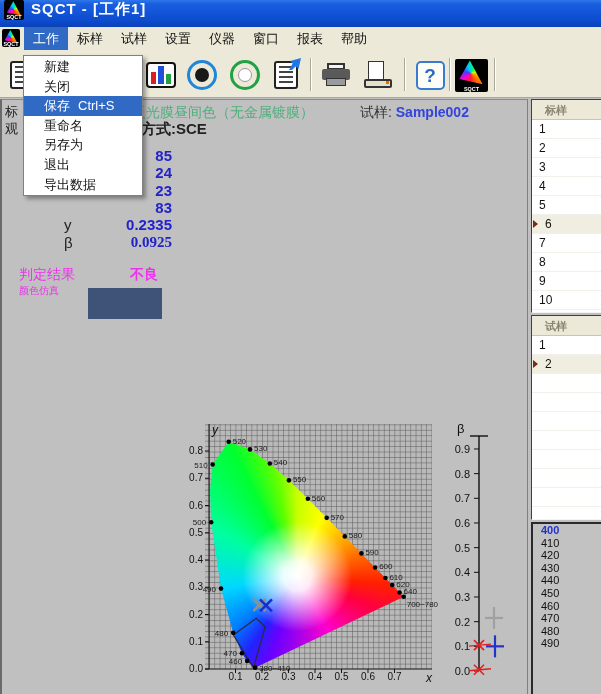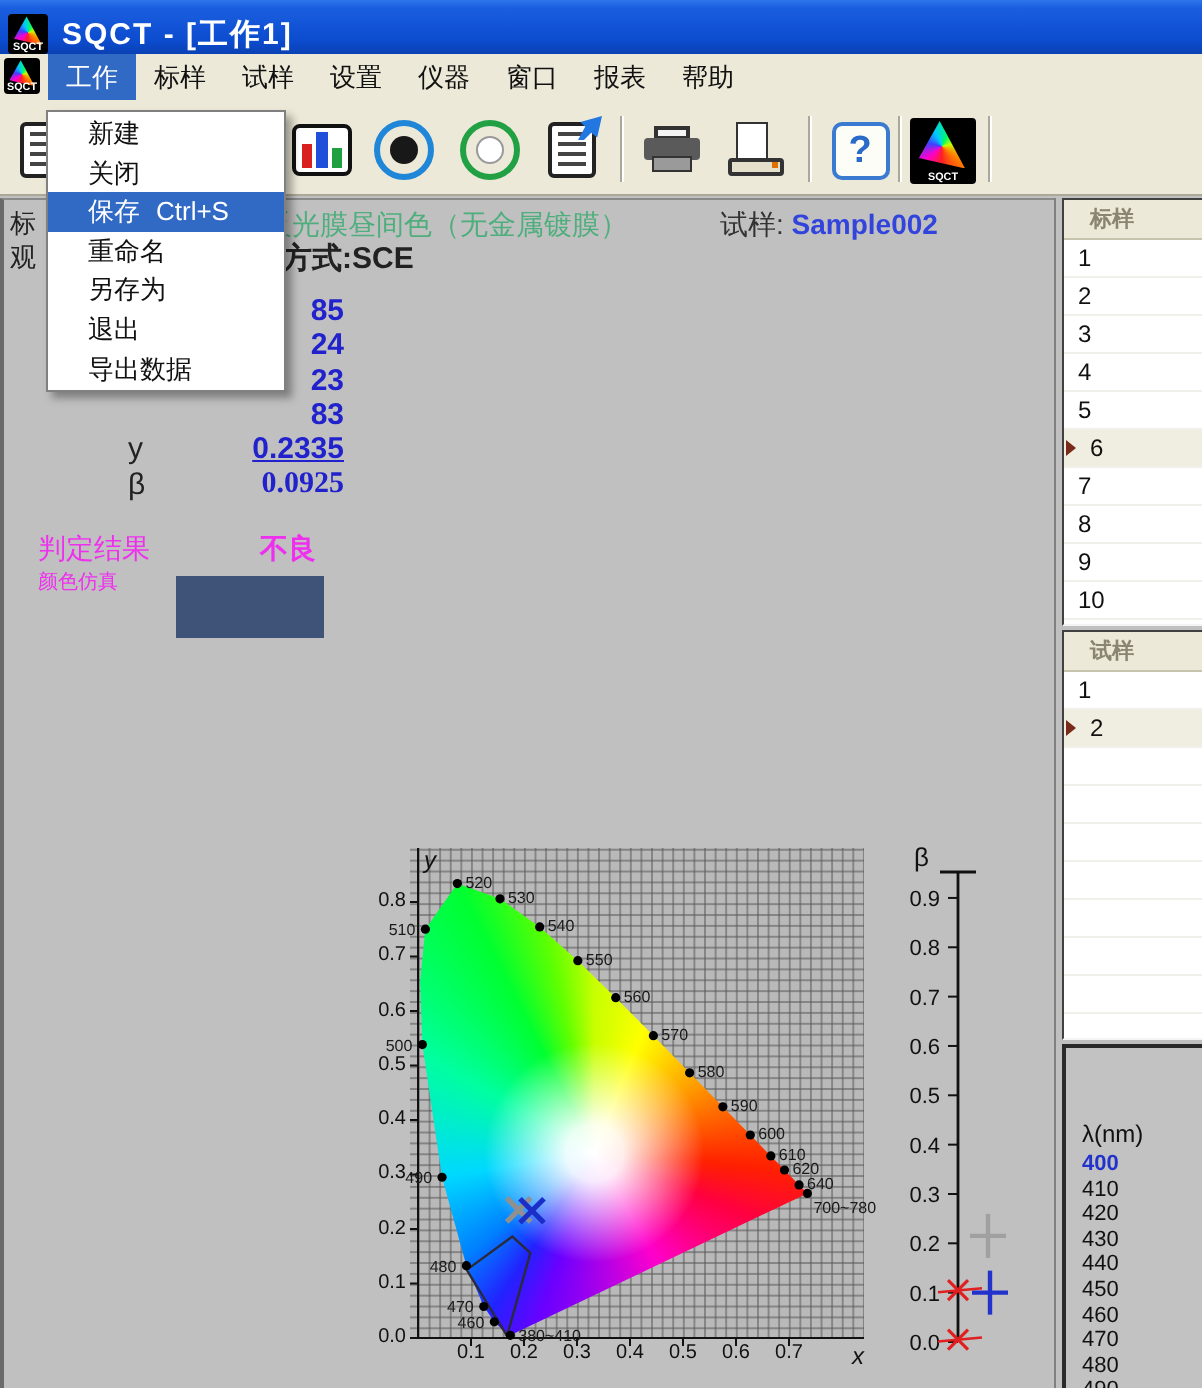--- a/index.html
+++ b/index.html
@@ -7,21 +7,21 @@
   body {
     font-family:"Liberation Sans", sans-serif;
     position:relative; overflow:hidden;
     background:#c0c0c0;
     -webkit-font-smoothing:antialiased;
   }
   
   .titlebar{
     position:absolute; left:0; top:0; width:601px; height:27px;
     background:linear-gradient(180deg,#2d76ea 0%,#1a5ee0 15%,#0c4ccf 75%,#0a41b4 100%);
-    display:flex; align-items:flex-end; padding-left:4px;
+    display:flex; align-items:flex-start; padding-left:4px;
   }
   .titlebar .title{ color:#fff; font-weight:bold; font-size:15px; margin-left:7px; letter-spacing:1px; }
   .applogo{ background:#000; border-radius:2px; position:relative; overflow:hidden; flex:none; }
   .applogo .tri{ position:absolute; left:15%; top:6%; width:70%; height:72%;
     background:conic-gradient(from 180deg at 50% 55%, #ff2020, #ff00cc, #4040ff, #00c8ff, #00ff60, #c8ff00, #ff8000, #ff2020);
     clip-path:polygon(45% 0%, 100% 100%, 0% 78%); }
   .applogo .logotext{ position:absolute; bottom:0; left:0; right:0; text-align:center;
     color:#fff; font-weight:bold; font-size:6px; line-height:6px; transform:scale(.9); }
   
   .menubar{
@@ -247,21 +247,21 @@
       <div class="meas-row" style="top: 81.6px;">
         <span class="lab"></span>
         <span class="val" style="color: rgb(34, 34, 204);">23</span>
       </div>
       <div class="meas-row" style="top: 98.9px;">
         <span class="lab"></span>
         <span class="val" style="color: rgb(34, 34, 204);">83</span>
       </div>
       <div class="meas-row" style="top: 116.2px;">
         <span class="lab">y</span>
-        <span class="val" style="color: rgb(34, 34, 204); text-decoration: underline;">0.2335</span>
+        <span class="val" style="color: rgb(34, 34, 204);">0.2335</span>
       </div>
       <div class="meas-row" style="top: 133.5px;">
         <span class="lab">β</span>
         <span class="val" style="color: rgb(34, 34, 204); font-family: Liberation Serif, serif;">0.0925</span>
       </div>
     </div>
 
   <div class="txt" style="left: 17px; top: 166px; font-size: 14px; color: rgb(238, 48, 238);" id="resultLabel">判定结果</div>
   <div class="txt" style="left: 128px; top: 166px; font-size: 14px; font-weight: bold; color: rgb(238, 48, 238);" id="resultValue">不良</div>
   <div class="txt" style="left: 17px; top: 184px; font-size: 10px; color: rgb(238, 48, 238);" id="simLabel">颜色仿真</div>
@@ -435,21 +435,20 @@
         <div class="lrow"></div>
         <div class="lrow"></div>
         <div class="lrow"></div>
         <div class="lrow"></div>
         <div class="lrow"></div>
         <div class="lrow"></div>
         <div class="lrow"></div>
       </div>
   </div>
   <div class="lam-panel">
-    <div class="lam-head">λ(nm)</div>
     <div id="lamRows">
         <div class="lam-row sel">400</div>
         <div class="lam-row">410</div>
         <div class="lam-row">420</div>
         <div class="lam-row">430</div>
         <div class="lam-row">440</div>
         <div class="lam-row">450</div>
         <div class="lam-row">460</div>
         <div class="lam-row">470</div>
         <div class="lam-row">480</div>

